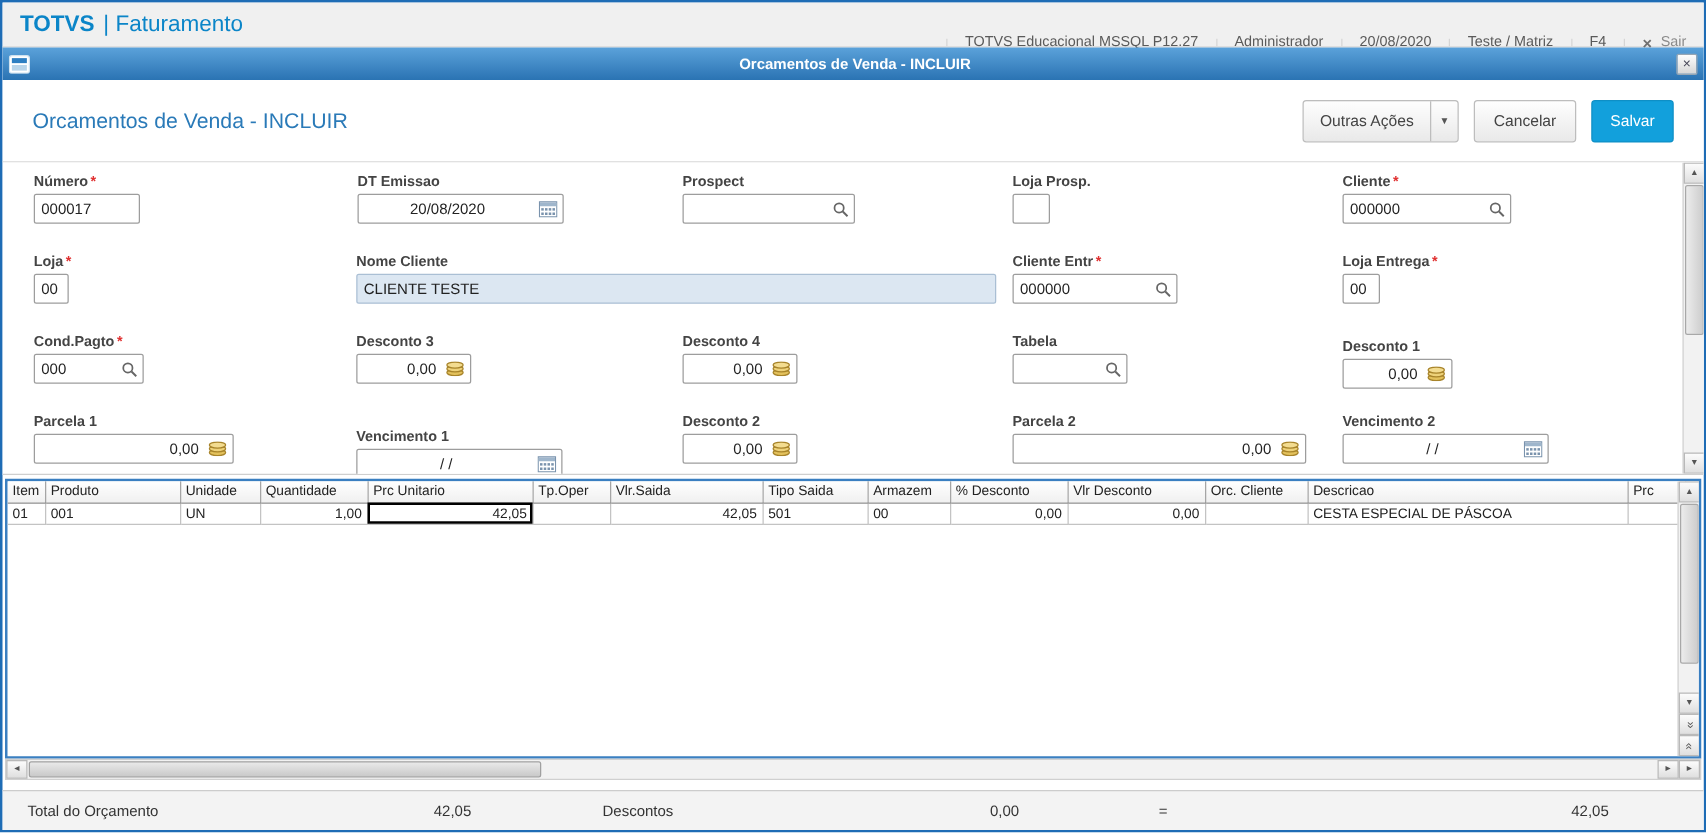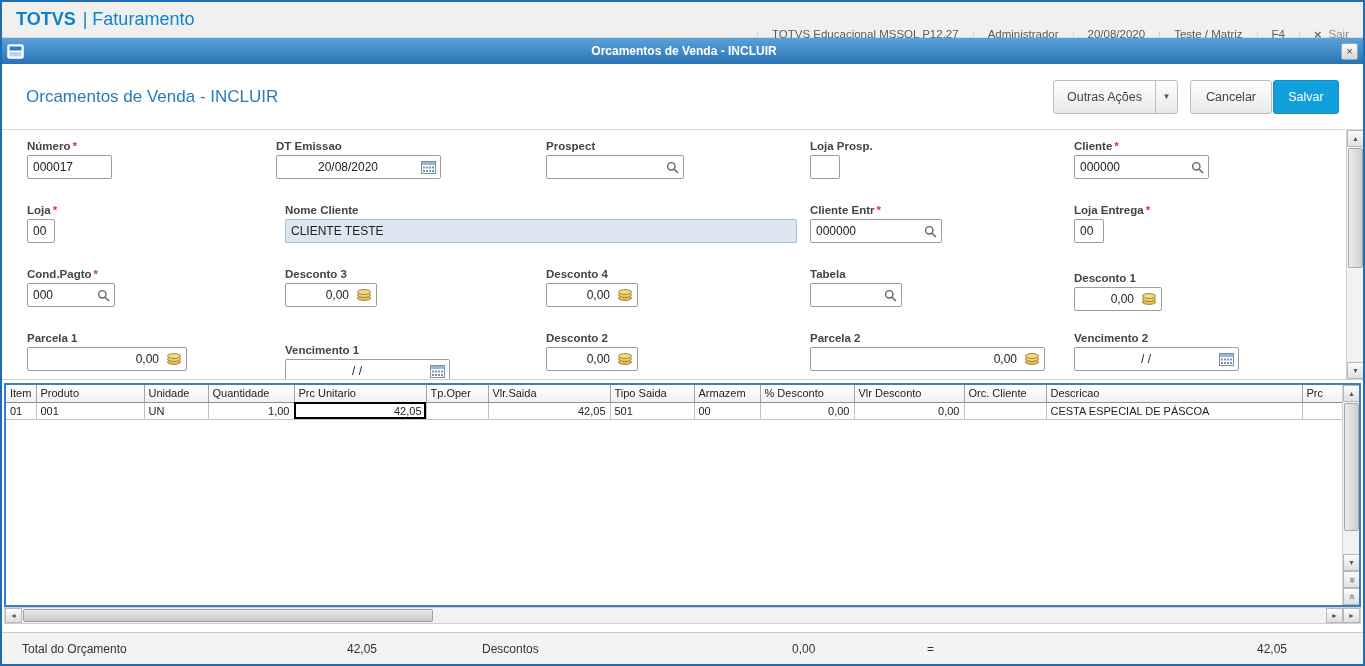--- a/index.html
+++ b/index.html
@@ -23,21 +23,21 @@
   .win-close { width:17px; height:17px; background:linear-gradient(#fdfdfd,#d6d6d6); border:1px solid #96a6b4; border-radius:2px; display:flex; align-items:center; justify-content:center; font-size:11px; color:#445; line-height:1; }
 
   
   .header { height:66px; flex:none; display:flex; align-items:center; padding:0 24px; border-bottom:1px solid #d8d8d8; background:#fff; }
   .page-title { font-size:17px; color:#2a7ab8; flex:1; }
   .btn { height:34px; border-radius:3px; font-size:12.5px; display:inline-flex; align-items:center; justify-content:center; cursor:default; }
   .btn-gray { background:linear-gradient(#fefefe,#e9e9e9); border:1px solid #bdbdbd; color:#444; }
   .btn-outras { padding:0; margin-right:12px; }
   .btn-outras .txt { padding:0 13px; }
   .btn-outras .arrow { width:22px; align-self:stretch; border-left:1px solid #bdbdbd; display:flex; align-items:center; justify-content:center; font-size:8px; color:#555; }
-  .btn-cancel { width:82px; margin-right:1px; }
+  .btn-cancel { width:82px; margin-right:12px; }
   .btn-save { width:66px; background:#12a0dc; color:#fff; border:1px solid #0e8fc6; }
 
   
   .form { position:relative; height:250px; flex:none; border-bottom:1px solid #cfcfcf; background:#fff; overflow:hidden; }
   .field { position:absolute; }
   .lbl { font-size:11.5px; font-weight:bold; color:#444; margin-bottom:3px; white-space:nowrap; }
   .req { color:#e03131; margin-left:2px; }
   .inpwrap { display:flex; align-items:center; height:24px; border:1px solid #9d9d9d; background:#fff; border-radius:2px; }
   .inpwrap input { border:none; outline:none; flex:1; min-width:0; font:12px "Liberation Sans",sans-serif; padding:0 5px; background:transparent; color:#222; }
   .inpwrap .icon { flex:none; padding:0 4px 0 2px; display:flex; align-items:center; }
@@ -132,21 +132,21 @@
   </div>
 
   <div class="form">
 
     <div class="field" style="left:25px; top:10px">
       <div class="lbl"><span>Número</span><span class="req">*</span></div>
       <div class="inpwrap" style="width:85px">
           <input value="000017" style="">
         </div>
     </div>
-    <div class="field" style="left:274px; top:10px">
+    <div class="field" style="left:284px; top:10px">
       <div class="lbl"><span>DT Emissao</span></div>
       <div class="inpwrap date" style="width:165px">
         <input value="20/08/2020" style="">
         <span class="icon">
             <svg width="15" height="14" viewBox="0 0 15 14">
               <rect x="0.5" y="1.5" width="14" height="12" fill="#fff" stroke="#7a93ad"></rect>
               <rect x="1" y="2" width="13" height="3" fill="#9fb6cc"></rect>
               <g fill="#7a93ad">
                 <rect x="2" y="6.5" width="2" height="2"></rect>
                 <rect x="5" y="6.5" width="2" height="2"></rect>

